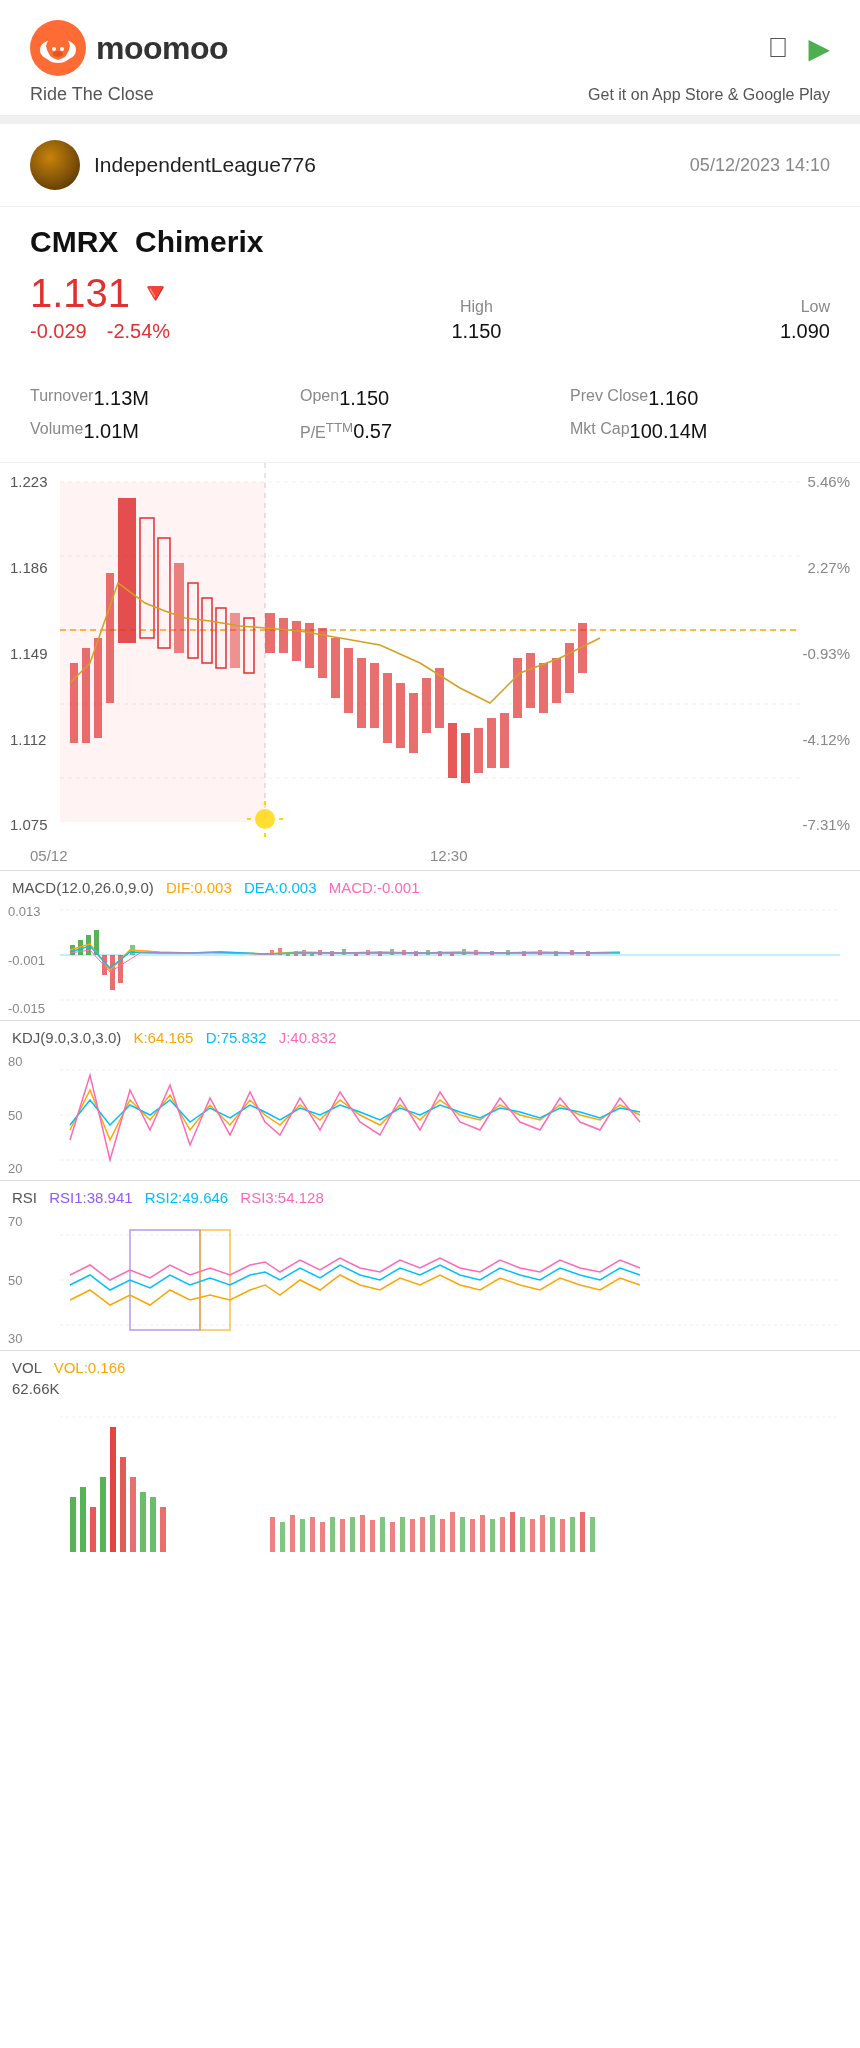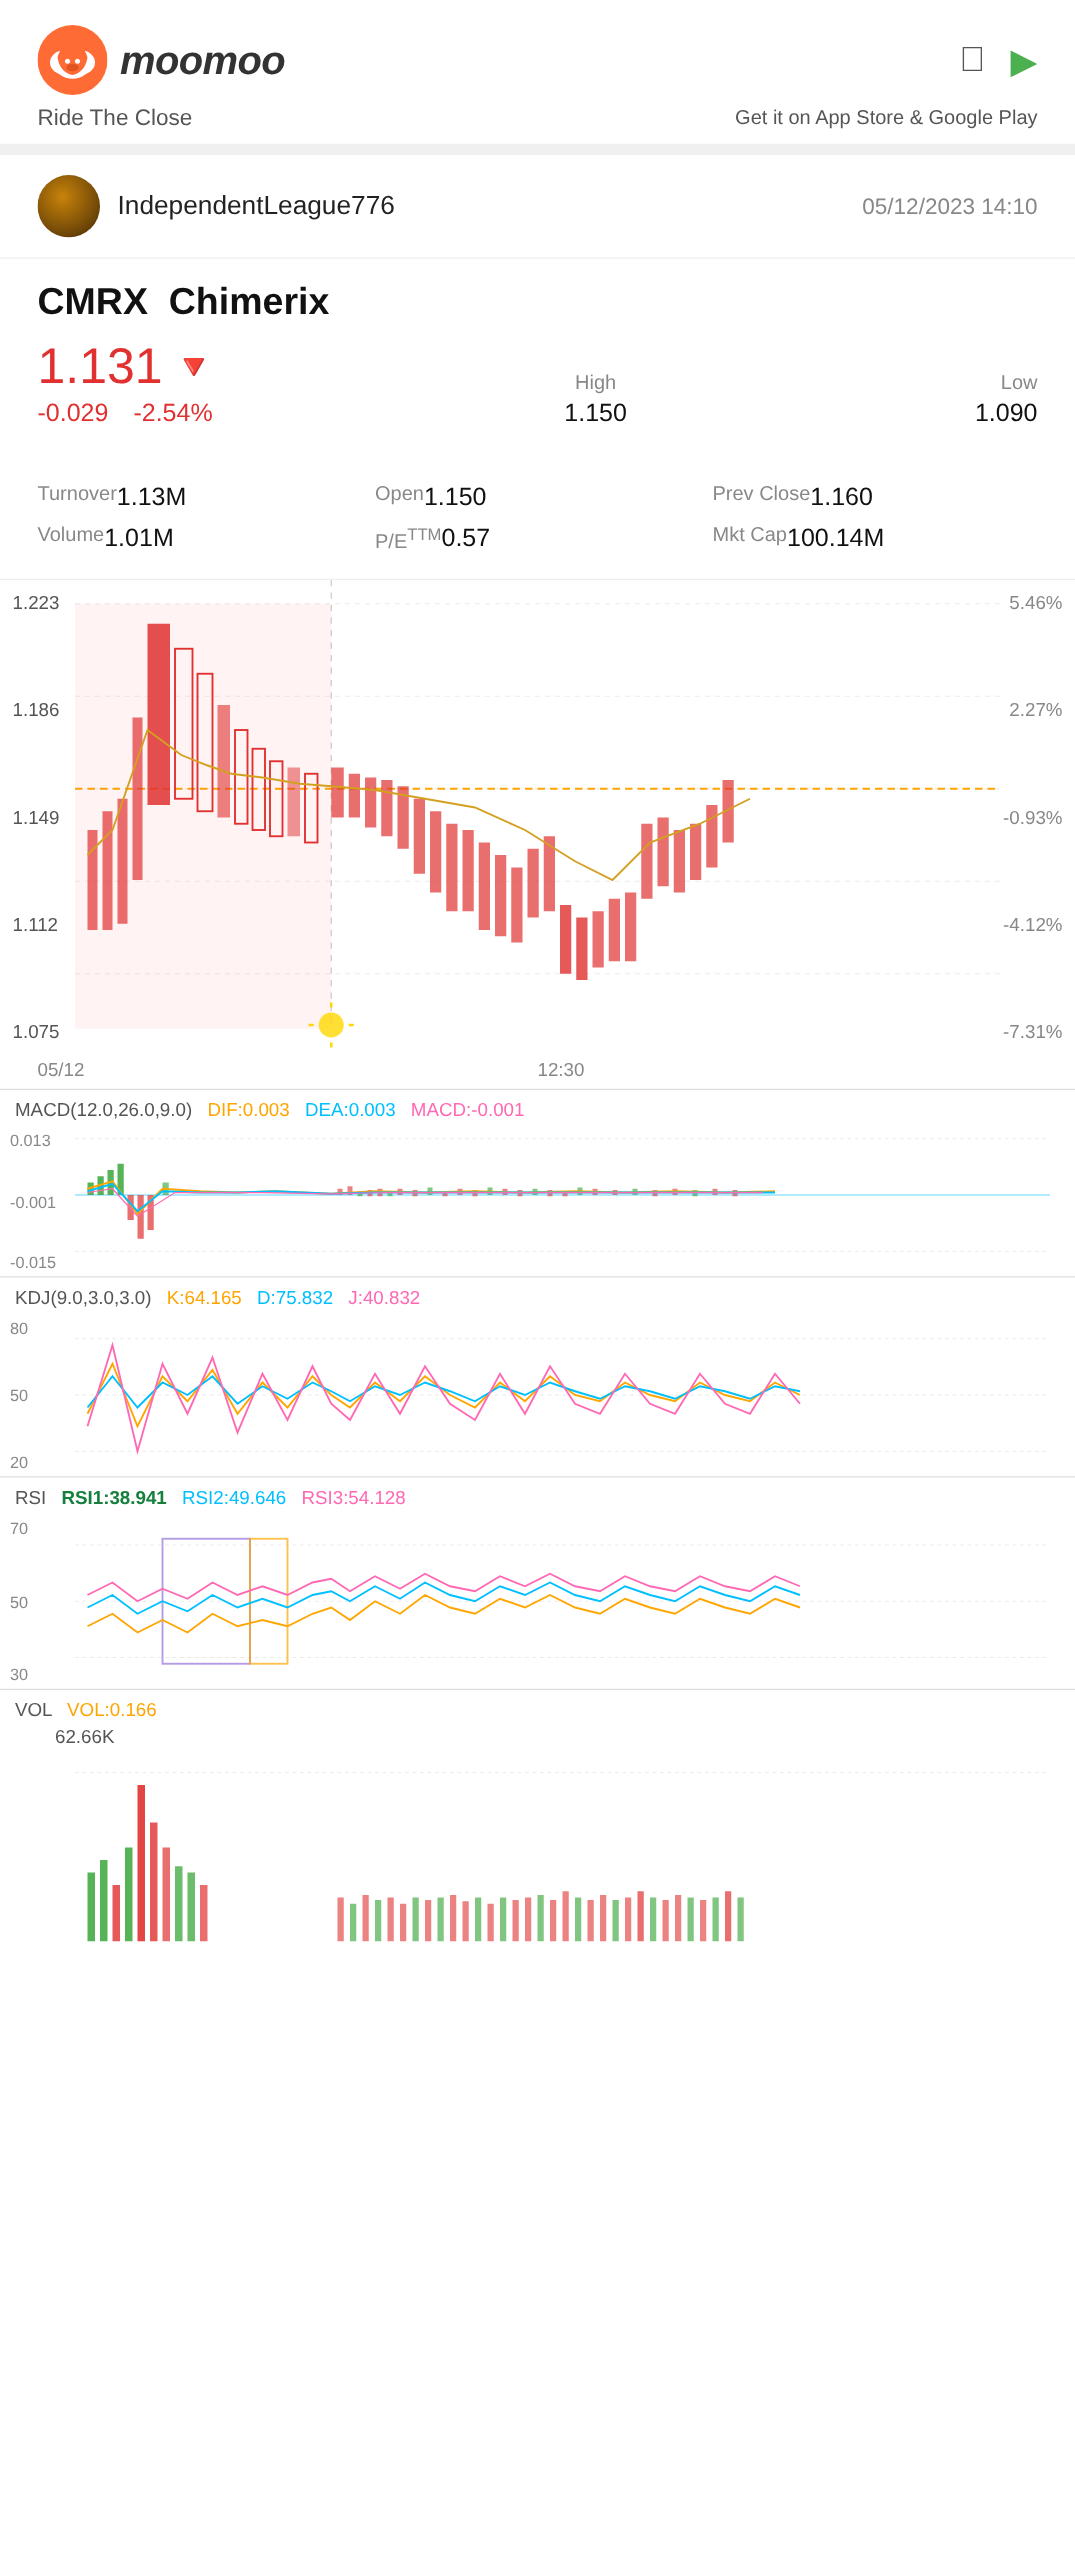--- a/index.html
+++ b/index.html
@@ -29,21 +29,20 @@
     }
     .logo-icon {
       width: 56px;
       height: 56px;
     }
     .logo-text {
       font-size: 32px;
       font-weight: 700;
       color: #333;
       letter-spacing: -0.5px;
-      font-style: italic;
     }
     .header-icons {
       display: flex;
       align-items: center;
       gap: 20px;
     }
     .apple-icon, .play-icon {
       font-size: 28px;
       color: #555;
     }
@@ -264,21 +263,21 @@
     .ind-y-label {
       font-size: 13px;
       color: #888;
     }
     .dif-color { color: #FFA500; }
     .dea-color { color: #00BFFF; }
     .macd-color { color: #FF69B4; }
     .k-color { color: #FFA500; }
     .d-color { color: #00BFFF; }
     .j-color { color: #FF69B4; }
-    .rsi1-color { color: #15803d; font-weight: bold; }
+    .rsi1-color { color: #8b5cf6; }
     .rsi2-color { color: #00BFFF; }
     .rsi3-color { color: #FF69B4; }
     .vol-color { color: #FFA500; }
 
     .vol-section {
       border-top: 1px solid #ddd;
       padding: 8px 0 0;
     }
     .vol-title {
       padding: 0 12px 4px;
@@ -287,21 +286,20 @@
     }
     .vol-chart {
       width: 100%;
       height: 160px;
       position: relative;
     }
     .vol-y-label {
       font-size: 15px;
       color: #555;
       padding: 0 12px;
-      margin-left: 32px;
     }
   </style>
 </head>
 <body>
 
 <div class="header">
   <div class="header-top">
     <div class="logo-area">
 
       <svg class="logo-icon" viewBox="0 0 56 56" fill="none" xmlns="http://www.w3.org/2000/svg">

